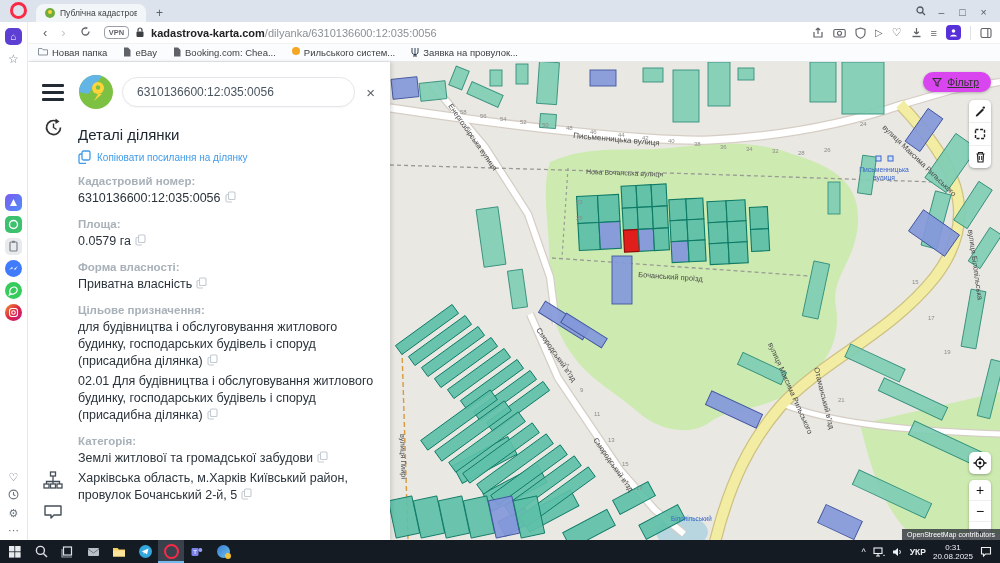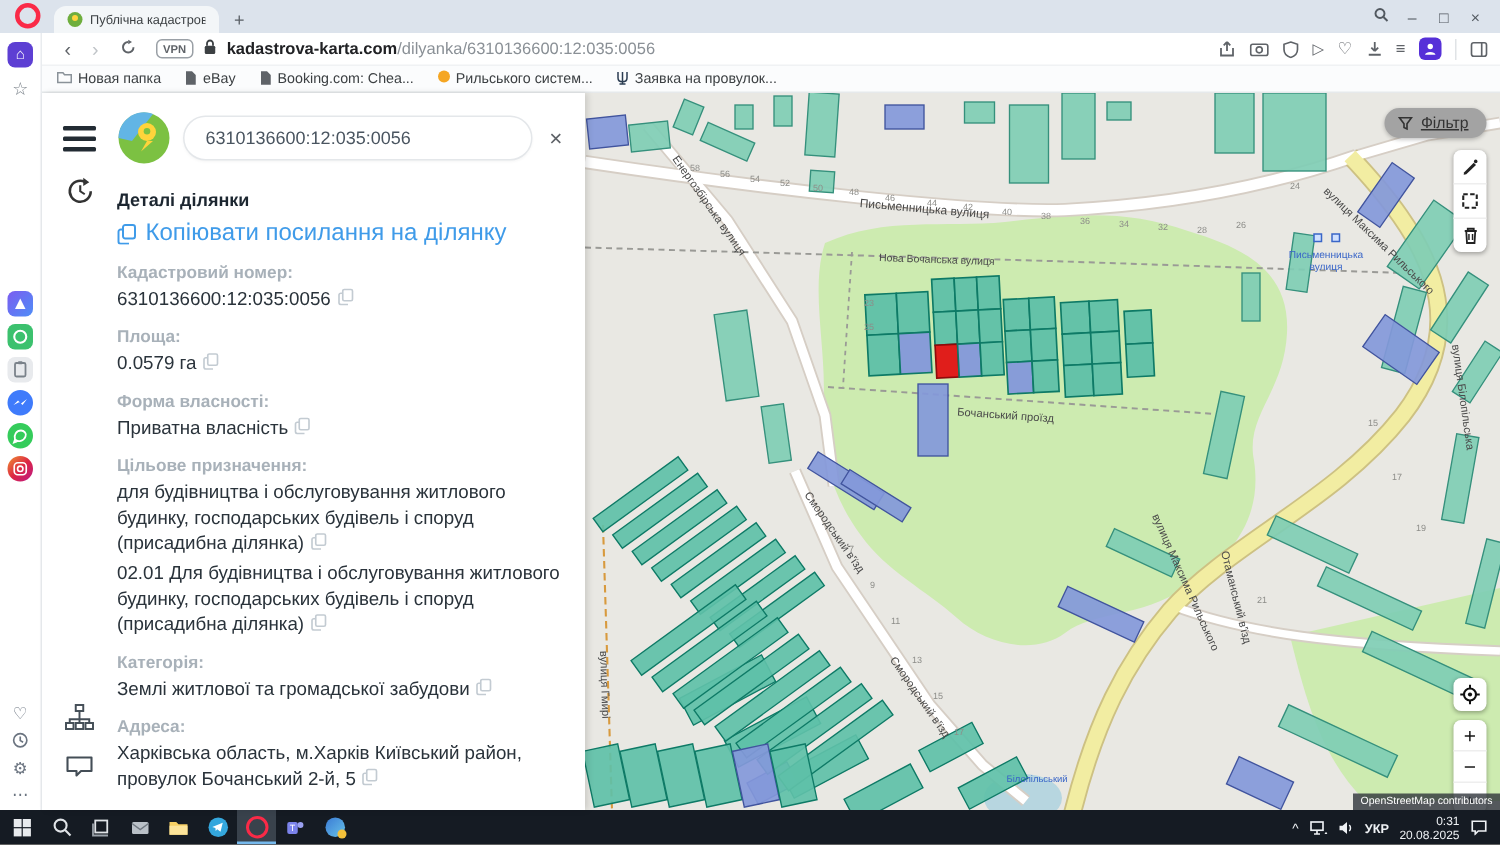--- a/index.html
+++ b/index.html
@@ -48,49 +48,49 @@
   .rail{width:50px;display:flex;flex-direction:column;align-items:center;padding-top:22px;flex:0 0 auto;}
   .hamb{width:22px;display:flex;flex-direction:column;gap:4px;}
   .hamb i{height:3px;background:#222b33;border-radius:1px;display:block;}
   .rail-spacer{flex:1;}
   .pmain{flex:1;padding:12px 12px 0 0;min-width:0;}
   .phead{display:flex;align-items:center;gap:8px;}
   .search-pill{flex:1;height:28px;border:1.5px solid #e4e7ea;border-radius:16px;display:flex;align-items:center;
                padding:0 12px;font-size:12px;color:#4a5560;background:#fff;box-shadow:0 1px 2px rgba(0,0,0,.04);}
   .search-pill input{border:none;outline:none;width:100%;font-size:12px;color:#4a5560;font-family:"Liberation Sans",sans-serif;background:transparent;}
   .pclose{font-size:15px;color:#5f6368;padding:0 3px;}
-  .ptitle{font-size:12px;font-weight:bold;color:#1c2630;margin:16px 0 7px;}
-  .plink{display:flex;align-items:center;gap:6px;color:#3f9be9;font-size:16px;}
+  .ptitle{font-size:15px;font-weight:normal;color:#1c2630;margin:16px 0 7px;}
+  .plink{display:flex;align-items:center;gap:6px;color:#3f9be9;font-size:10px;}
   .flabel{color:#a8b1b9;font-size:11.5px;margin-top:11px;font-weight:bold;}
   .fvalue{color:#2a333b;font-size:12.5px;line-height:17px;margin-top:3px;}
   .copy-ic{display:inline-block;vertical-align:-1px;margin-left:4px;}
   
   .map{flex:1;position:relative;background:#e9e8e3;overflow:hidden;}
   .map svg.base{position:absolute;left:0;top:0;}
-  .filter-btn{position:absolute;top:10px;right:9px;background:#a3a3a3;border-radius:14px;padding:4px 12px 4px 9px;
+  .filter-btn{position:absolute;top:10px;right:9px;background:#d946ef;border-radius:14px;padding:4px 12px 4px 9px;
               display:flex;align-items:center;gap:5px;font-size:10.5px;color:#333;box-shadow:0 1px 3px rgba(0,0,0,.25);text-decoration:underline;}
   .tool-col{position:absolute;right:9px;background:#fff;border-radius:5px;box-shadow:0 1px 3px rgba(0,0,0,.3);
             display:flex;flex-direction:column;align-items:center;}
   .tools{top:38px;}
   .tool-btn{width:22px;height:22px;display:flex;align-items:center;justify-content:center;border-bottom:1px solid #eee;}
   .tool-btn:last-child{border-bottom:none;}
   .locate{top:390px;}
   .zoomer{top:418px;}
   .zbtn{width:22px;height:20px;text-align:center;font-size:14px;color:#111;line-height:20px;border-bottom:1px solid #eee;}
   .zbtn:last-child{border-bottom:none;font-size:9px;}
   .attribution{position:absolute;right:0;bottom:0;background:rgba(42,48,54,.78);color:#fff;font-size:7px;padding:2px 5px;}
   
   .taskbar{height:23px;background:#151b23;display:flex;align-items:center;padding:0 2px;}
   .tb-ic{width:26px;height:23px;display:flex;align-items:center;justify-content:center;}
   .tb-ic.active{background:#39424c;box-shadow:inset 0 -2px 0 #76b9ed;}
   .tb-circle{width:13px;height:13px;border-radius:50%;}
   .tb-spacer{flex:1;}
   .tray{display:flex;align-items:center;gap:7px;color:#eef1f4;padding-right:6px;}
   .tray .glyph{font-size:9px;}
-  .tray-time{font-size:8px;line-height:9px;text-align:right;}
+  .tray-time{font-size:8px;line-height:9px;text-align:center;}
   .tray-lang{font-size:8.5px;font-weight:bold;}
   .o-red{width:11px;height:11px;border:2.5px solid #fa2a47;border-radius:50%;}
 </style>
 </head>
 <body>
 
 <div class="screen">
 
   <div class="tabbar">
     <div class="opera-o"></div>
@@ -315,21 +315,20 @@
                   </svg></div>
                 <div class="fvalue">02.01 Для будівництва і обслуговування житлового будинку, господарських будівель і споруд (присадибна ділянка)<svg class="copy-ic" width="11" height="12" viewBox="0 0 11 12">
                     <rect x="3.5" y="1" width="6.5" height="7.5" rx="1" fill="none" stroke="#c3cbd2" stroke-width="1.1"></rect>
                     <path d="M3.5 3.5 H2.2 A1.2 1.2 0 0 0 1 4.7 V10 A1.2 1.2 0 0 0 2.2 11 H7" fill="none" stroke="#c3cbd2" stroke-width="1.1"></path>
                   </svg></div>
                 <div class="flabel">Категорія:</div>
                 <div class="fvalue">Землі житлової та громадської забудови<svg class="copy-ic" width="11" height="12" viewBox="0 0 11 12">
                     <rect x="3.5" y="1" width="6.5" height="7.5" rx="1" fill="none" stroke="#c3cbd2" stroke-width="1.1"></rect>
                     <path d="M3.5 3.5 H2.2 A1.2 1.2 0 0 0 1 4.7 V10 A1.2 1.2 0 0 0 2.2 11 H7" fill="none" stroke="#c3cbd2" stroke-width="1.1"></path>
                   </svg></div>
-                <div class="flabel">Адреса:</div>
                 <div class="fvalue">Харківська область, м.Харків Київський район, провулок Бочанський 2-й, 5<svg class="copy-ic" width="11" height="12" viewBox="0 0 11 12">
                     <rect x="3.5" y="1" width="6.5" height="7.5" rx="1" fill="none" stroke="#c3cbd2" stroke-width="1.1"></rect>
                     <path d="M3.5 3.5 H2.2 A1.2 1.2 0 0 0 1 4.7 V10 A1.2 1.2 0 0 0 2.2 11 H7" fill="none" stroke="#c3cbd2" stroke-width="1.1"></path>
                   </svg></div>
               </div>
 
           </div>
         </div>
 
         <div class="map">

